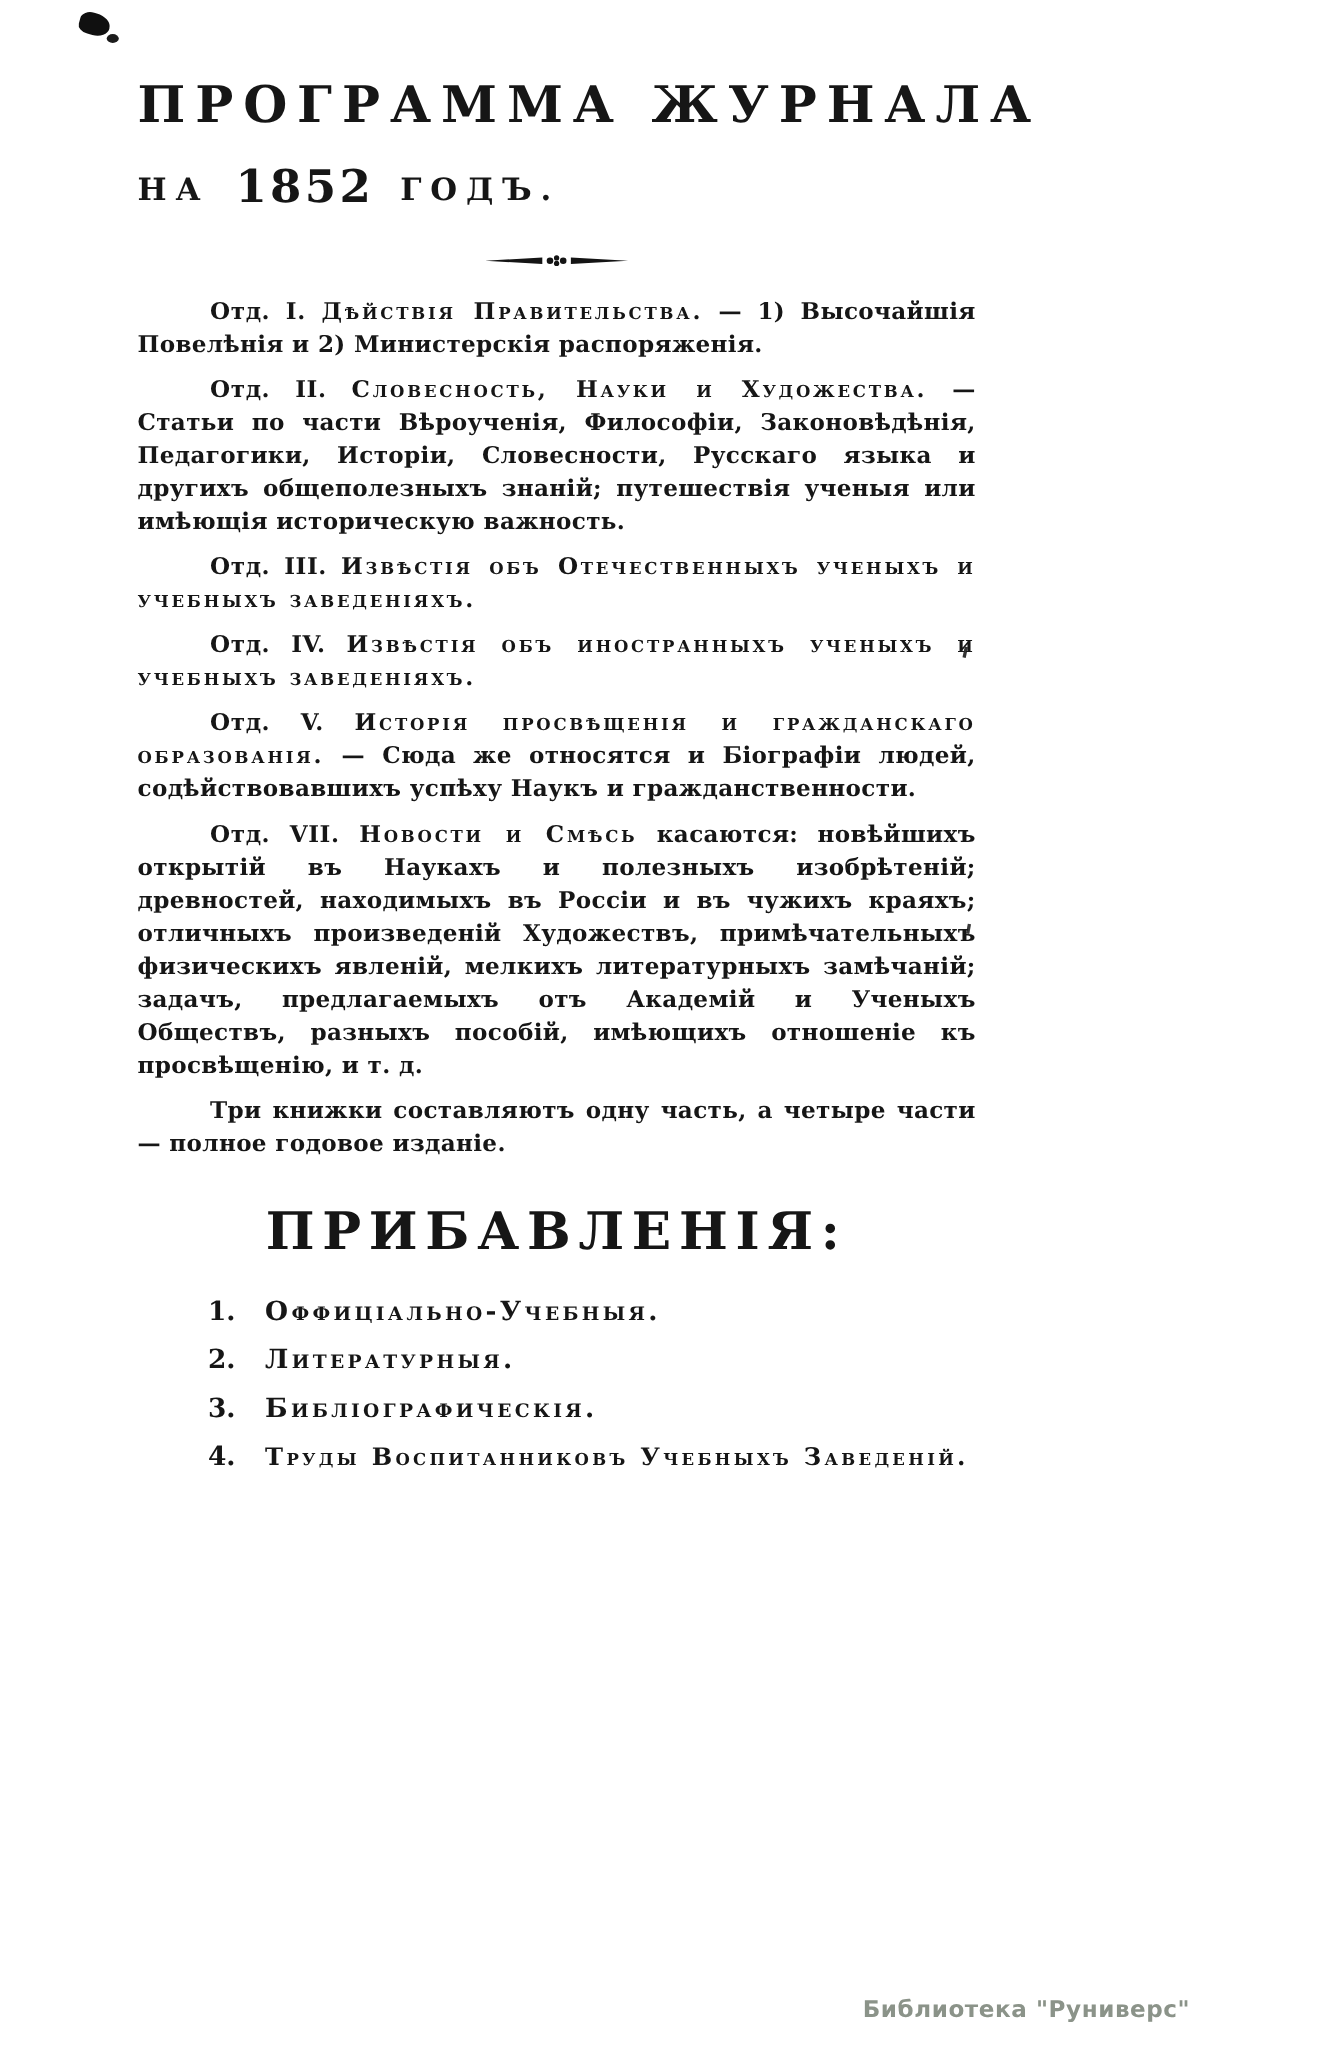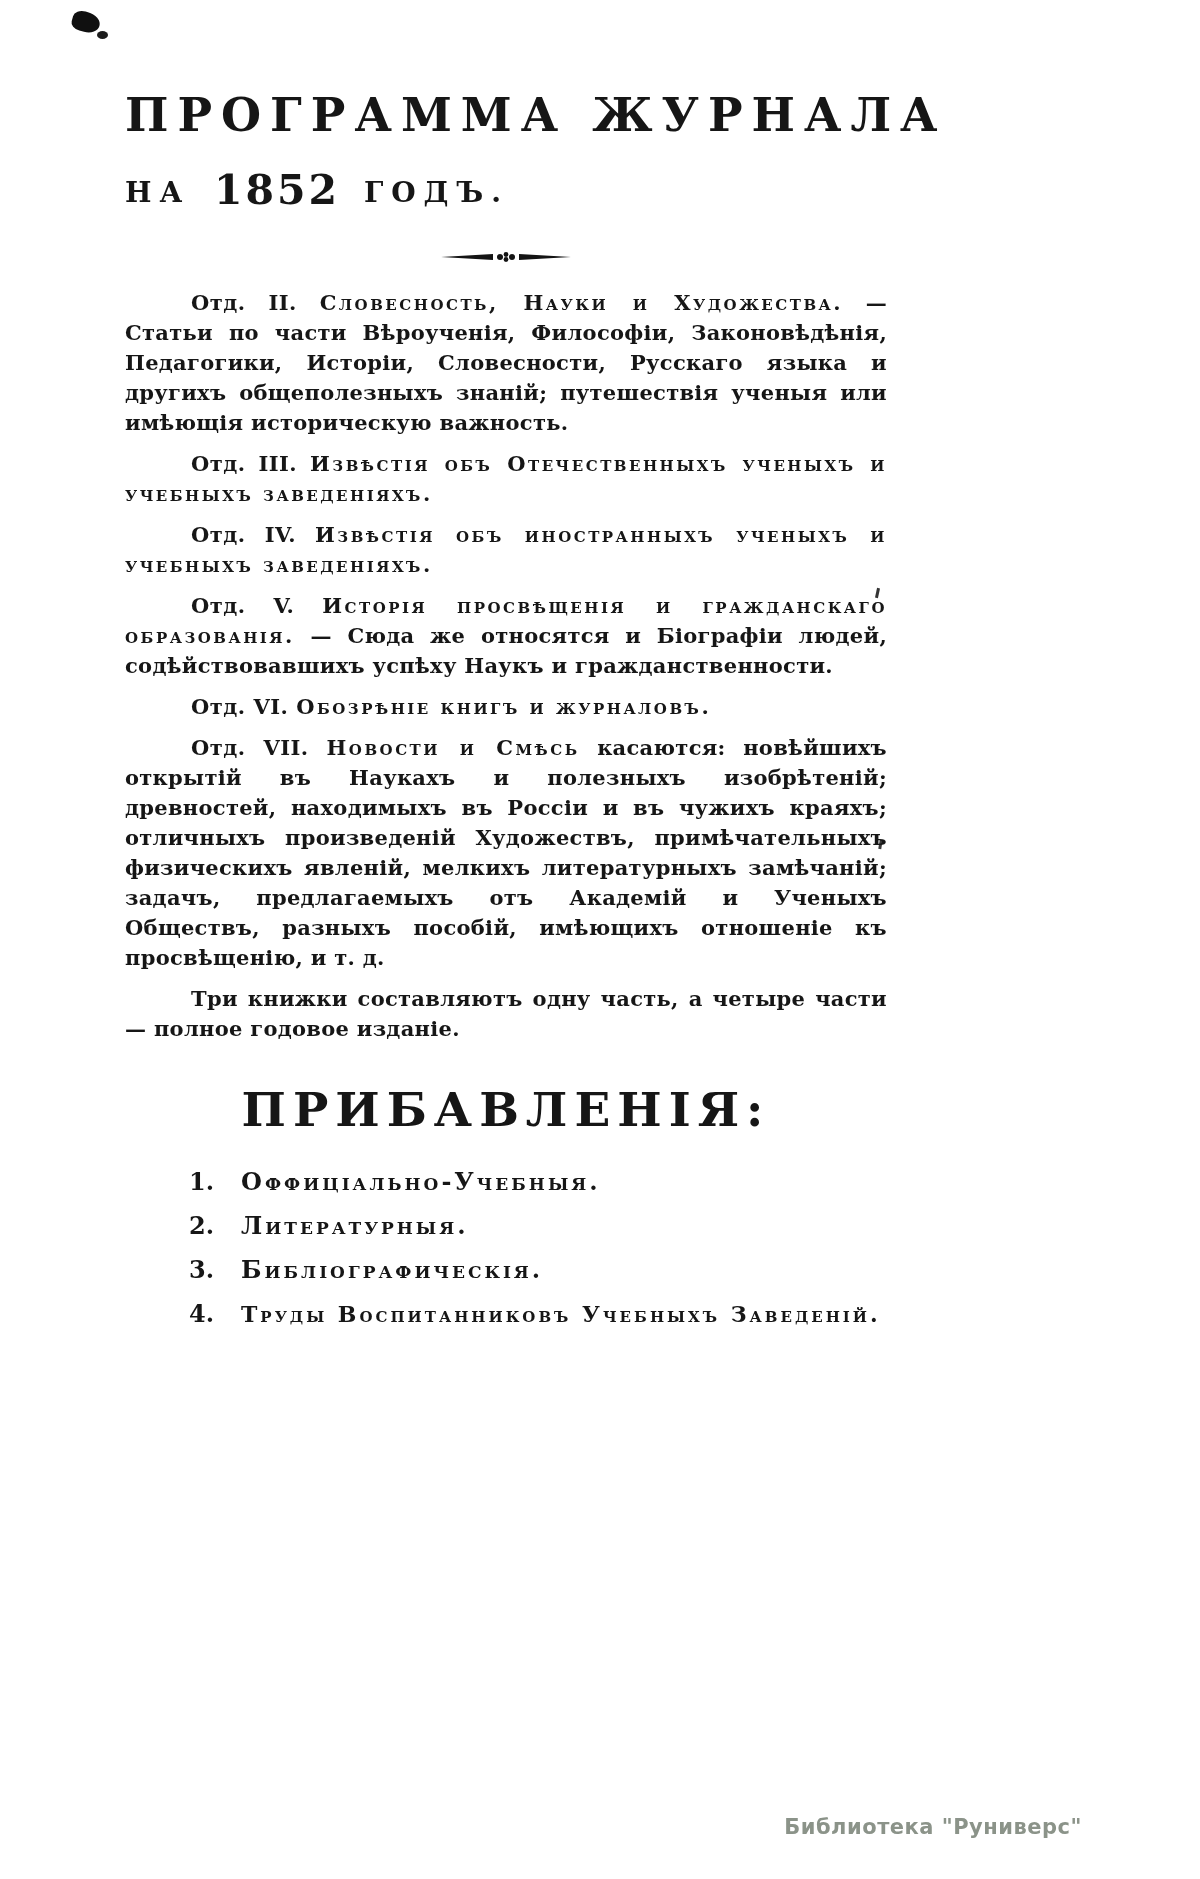--- a/index.html
+++ b/index.html
@@ -12,21 +12,21 @@
     font-family: "DejaVu Serif", serif;
     color: #161616;
   }
   .page-column {
     position: absolute;
     left: 125px;
     top: 0;
     width: 762px;
   }
   .doc-title {
-    margin-top: 88px;
+    margin-top: 68px;
     text-align: right;
     font-size: 46px;
     font-weight: bold;
     letter-spacing: 9px;
     white-space: nowrap;
   }
   .doc-subtitle {
     margin-top: 24px;
     text-align: left;
     font-weight: bold;
@@ -148,25 +148,25 @@
       <polygon points="0,7 52,4 52,10" fill="#141414"></polygon>
       <polygon points="130,7 78,4 78,10" fill="#141414"></polygon>
       <circle cx="59" cy="7" r="3" fill="#141414"></circle>
       <circle cx="65" cy="4.5" r="2.4" fill="#141414"></circle>
       <circle cx="71" cy="7" r="3" fill="#141414"></circle>
       <circle cx="65" cy="9.5" r="2.4" fill="#141414"></circle>
     </svg>
   </div>
 
   <div class="paragraphs">
+      <p class="para"><span class="seg-lead">Отд. I. </span><span class="seg-caps">Дѣйствія Правительства.</span><span class="seg-plain"> — 1) Высочайшія Повелѣнія и 2) Министерскія распоряженія.</span></p>
       <p class="para"><span class="seg-lead">Отд. II. </span><span class="seg-caps">Словесность, Науки и Художества.</span><span class="seg-plain"> — Статьи по части Вѣроученія, Философіи, Законовѣдѣнія, Педагогики, Исторіи, Словесности, Русскаго языка и другихъ общеполезныхъ знаній; путешествія ученыя или имѣющія историческую важность.</span></p>
       <p class="para"><span class="seg-lead">Отд. III. </span><span class="seg-caps">Извѣстія объ Отечественныхъ ученыхъ и учебныхъ заведеніяхъ.</span></p>
       <p class="para"><span class="seg-lead">Отд. IV. </span><span class="seg-caps">Извѣстія объ иностранныхъ ученыхъ и учебныхъ заведеніяхъ.</span></p>
       <p class="para"><span class="seg-lead">Отд. V. </span><span class="seg-caps">Исторія просвѣщенія и гражданскаго образованія.</span><span class="seg-plain"> — Сюда же относятся и Біографіи людей, содѣйствовавшихъ успѣху Наукъ и гражданственности.</span></p>
-      <p class="para"><span class="seg-lead">Отд. VI. </span><span class="seg-caps">Обозрѣніе книгъ и журналовъ.</span></p>
       <p class="para"><span class="seg-lead">Отд. VII. </span><span class="seg-caps">Новости и Смѣсь</span><span class="seg-plain"> касаются: новѣйшихъ открытій въ Наукахъ и полезныхъ изобрѣтеній; древностей, находимыхъ въ Россіи и въ чужихъ краяхъ; отличныхъ произведеній Художествъ, примѣчательныхъ физическихъ явленій, мелкихъ литературныхъ замѣчаній; задачъ, предлагаемыхъ отъ Академій и Ученыхъ Обществъ, разныхъ пособій, имѣющихъ отношеніе къ просвѣщенію, и т. д.</span></p>
       <p class="para"><span class="seg-plain">Три книжки составляютъ одну часть, а четыре части — полное годовое изданіе.</span></p>
     </div>
 
   <div class="appendix-heading">ПРИБАВЛЕНІЯ:</div>
 
   <div class="appendix-list">
       <div class="appendix-item">
         <span class="num">1.</span>
         <span class="label">Оффиціально-Учебныя.</span>

